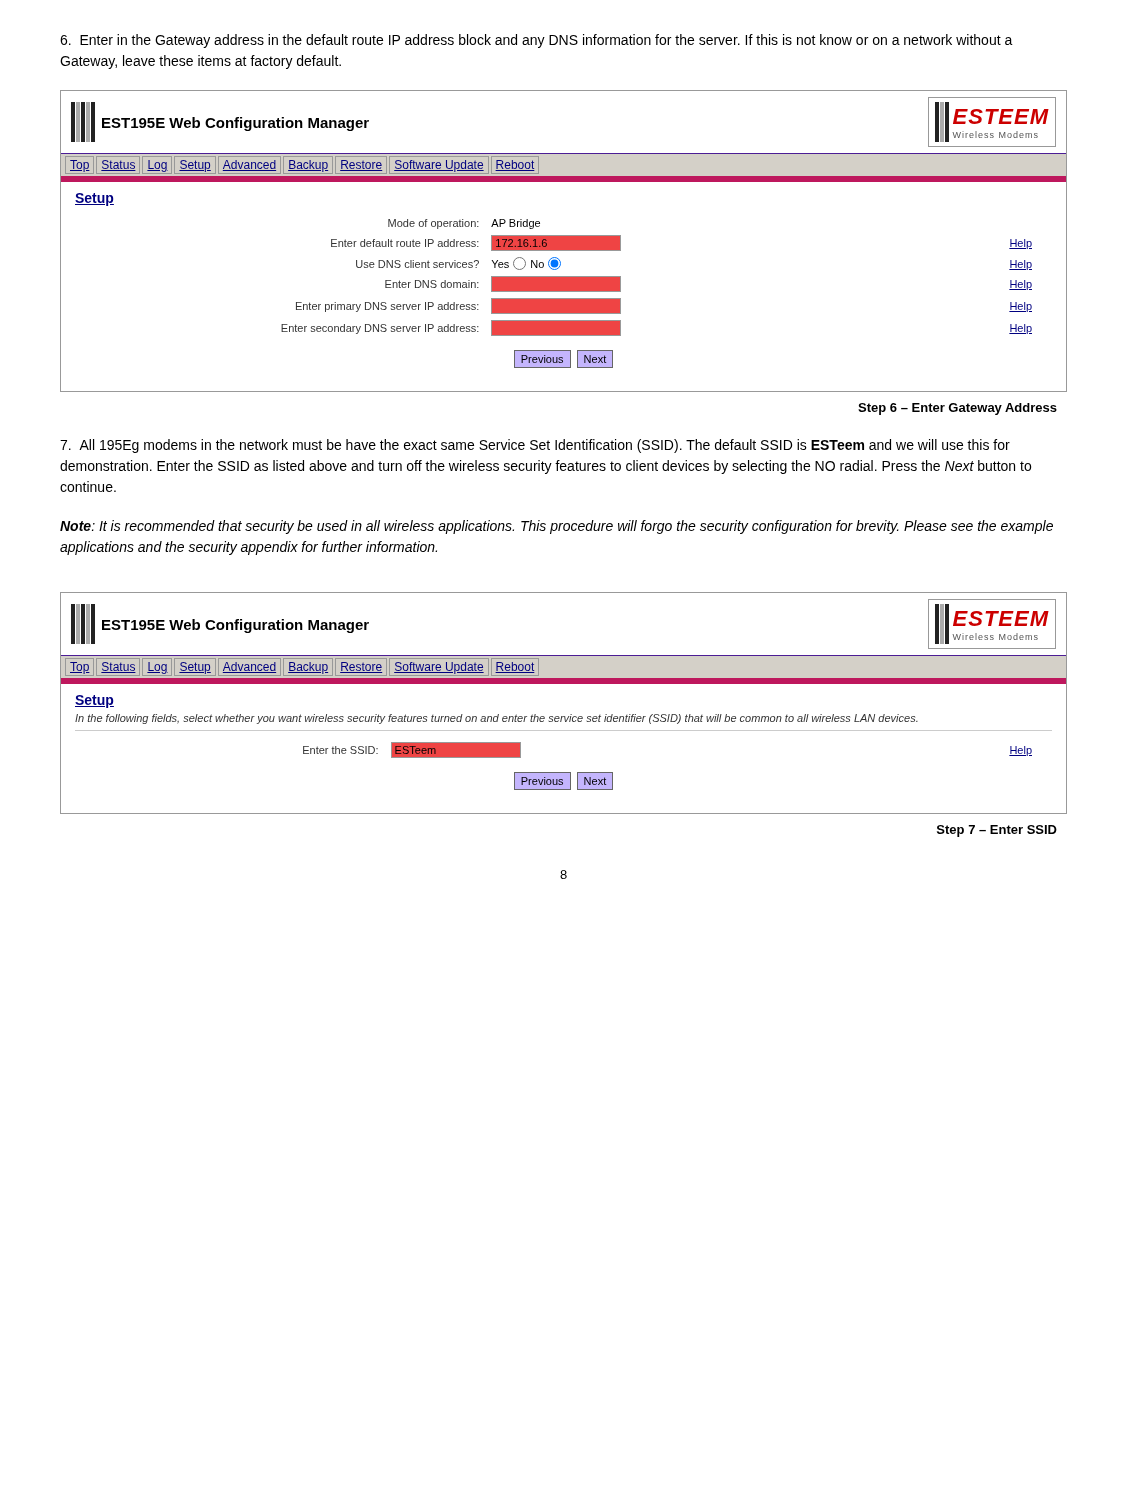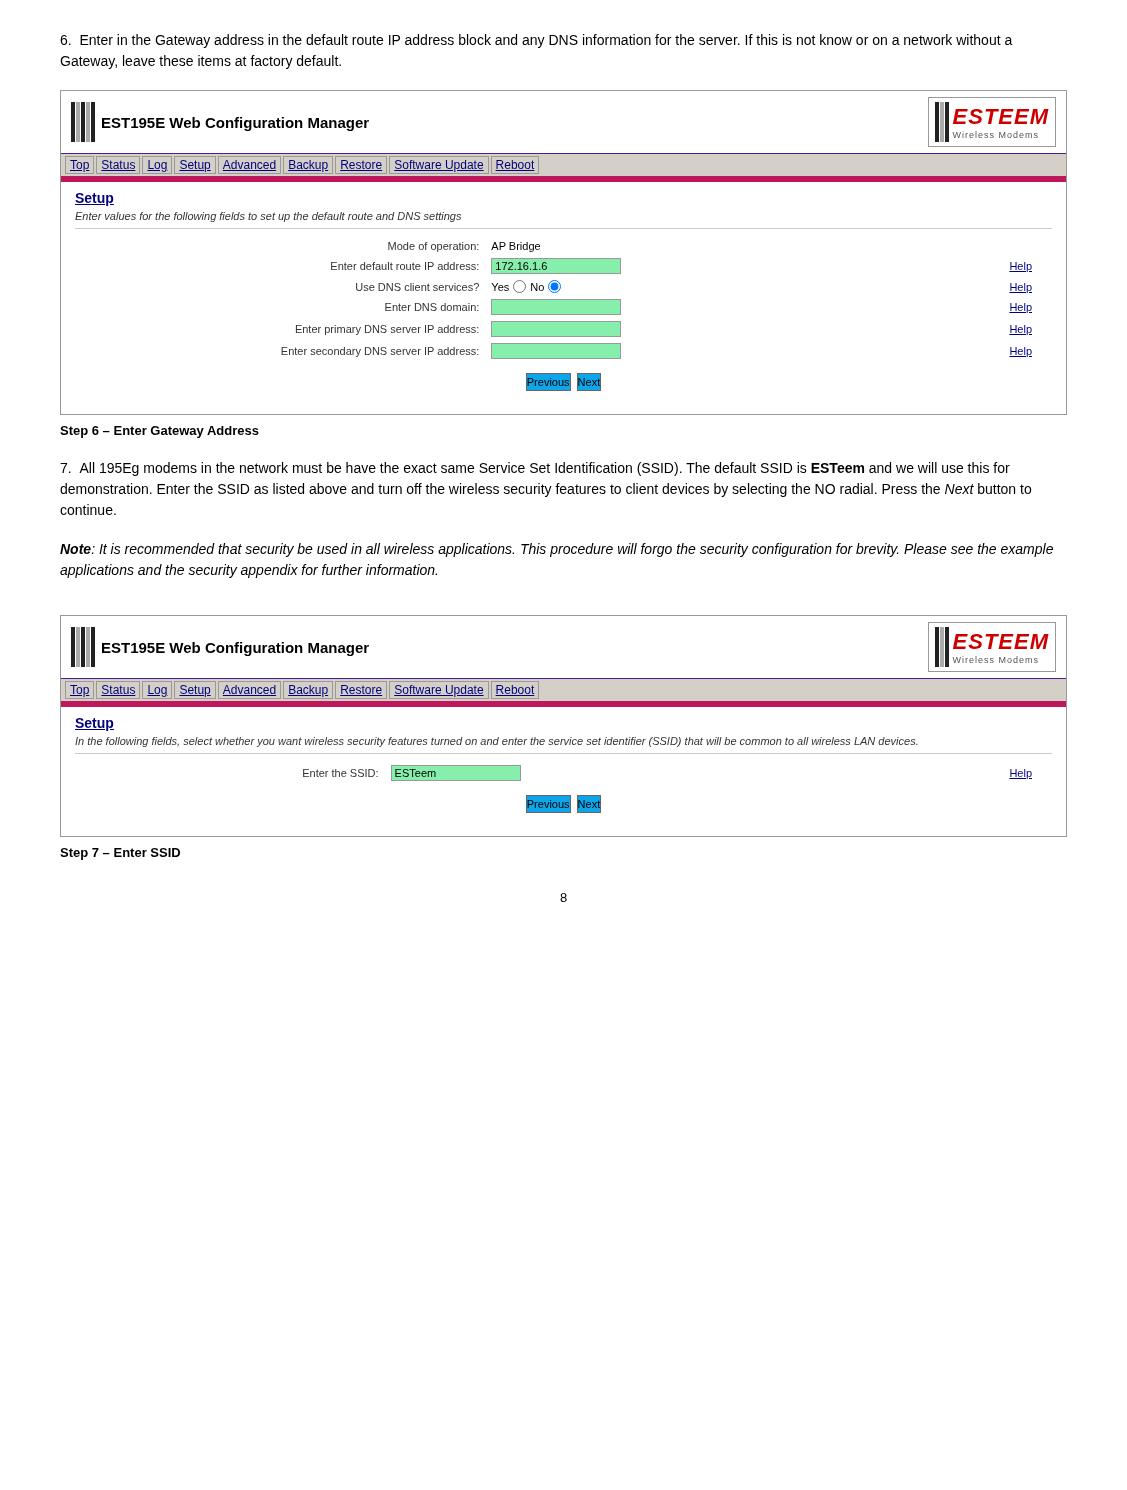--- a/index.html
+++ b/index.html
@@ -113,21 +113,21 @@
       text-align: right;
       padding-right: 20px;
     }
     .wc-form .help-link {
       color: #000080;
       text-decoration: underline;
       font-size: 11px;
     }
     .wc-input {
       border: 1px solid #999;
-      background: #86efac;
+      background: #ef4444;
       font-size: 11px;
       padding: 1px 3px;
       width: 130px;
     }
     .wc-mode-value {
       font-size: 11px;
       color: #000;
     }
     .radio-group {
       display: flex;
@@ -136,27 +136,27 @@
       font-size: 11px;
     }
     .btn-row {
       display: flex;
       justify-content: center;
       gap: 6px;
       margin: 8px 0 4px 0;
     }
     .wc-btn {
       font-size: 11px;
-      padding: 2px 0;
+      padding: 2px 6px;
       border: 1px solid #666;
-      background: #0ea5e9;
+      background: #c4b5fd;
       cursor: pointer;
     }
     .caption-line {
-      text-align: left;
+      text-align: right;
       font-size: 13px;
       font-weight: bold;
       margin-bottom: 20px;
       padding-right: 10px;
     }
     .section-gap {
       margin: 20px 0;
     }
     .note-para {
       margin-bottom: 34px;
@@ -227,21 +227,20 @@
     <span class="wc-nav-item">Setup</span>
     <span class="wc-nav-item">Advanced</span>
     <span class="wc-nav-item">Backup</span>
     <span class="wc-nav-item">Restore</span>
     <span class="wc-nav-item">Software Update</span>
     <span class="wc-nav-item">Reboot</span>
   </div>
 
   <div class="wc-content">
     <div class="wc-section-title">Setup</div>
-    <div class="wc-desc">Enter values for the following fields to set up the default route and DNS settings</div>
     <table class="wc-form">
       <tbody>
           <tr>
         <td class="label-cell" style="width:42%;">Mode of operation:</td>
         <td class="value-cell" style="width:30%;"><span class="wc-mode-value">AP Bridge</span></td>
         <td class="help-cell"></td>
       </tr>
       <tr>
         <td class="label-cell">Enter default route IP address:</td>
         <td class="value-cell"><input class="wc-input" type="text" value="172.16.1.6" style=""></td>

